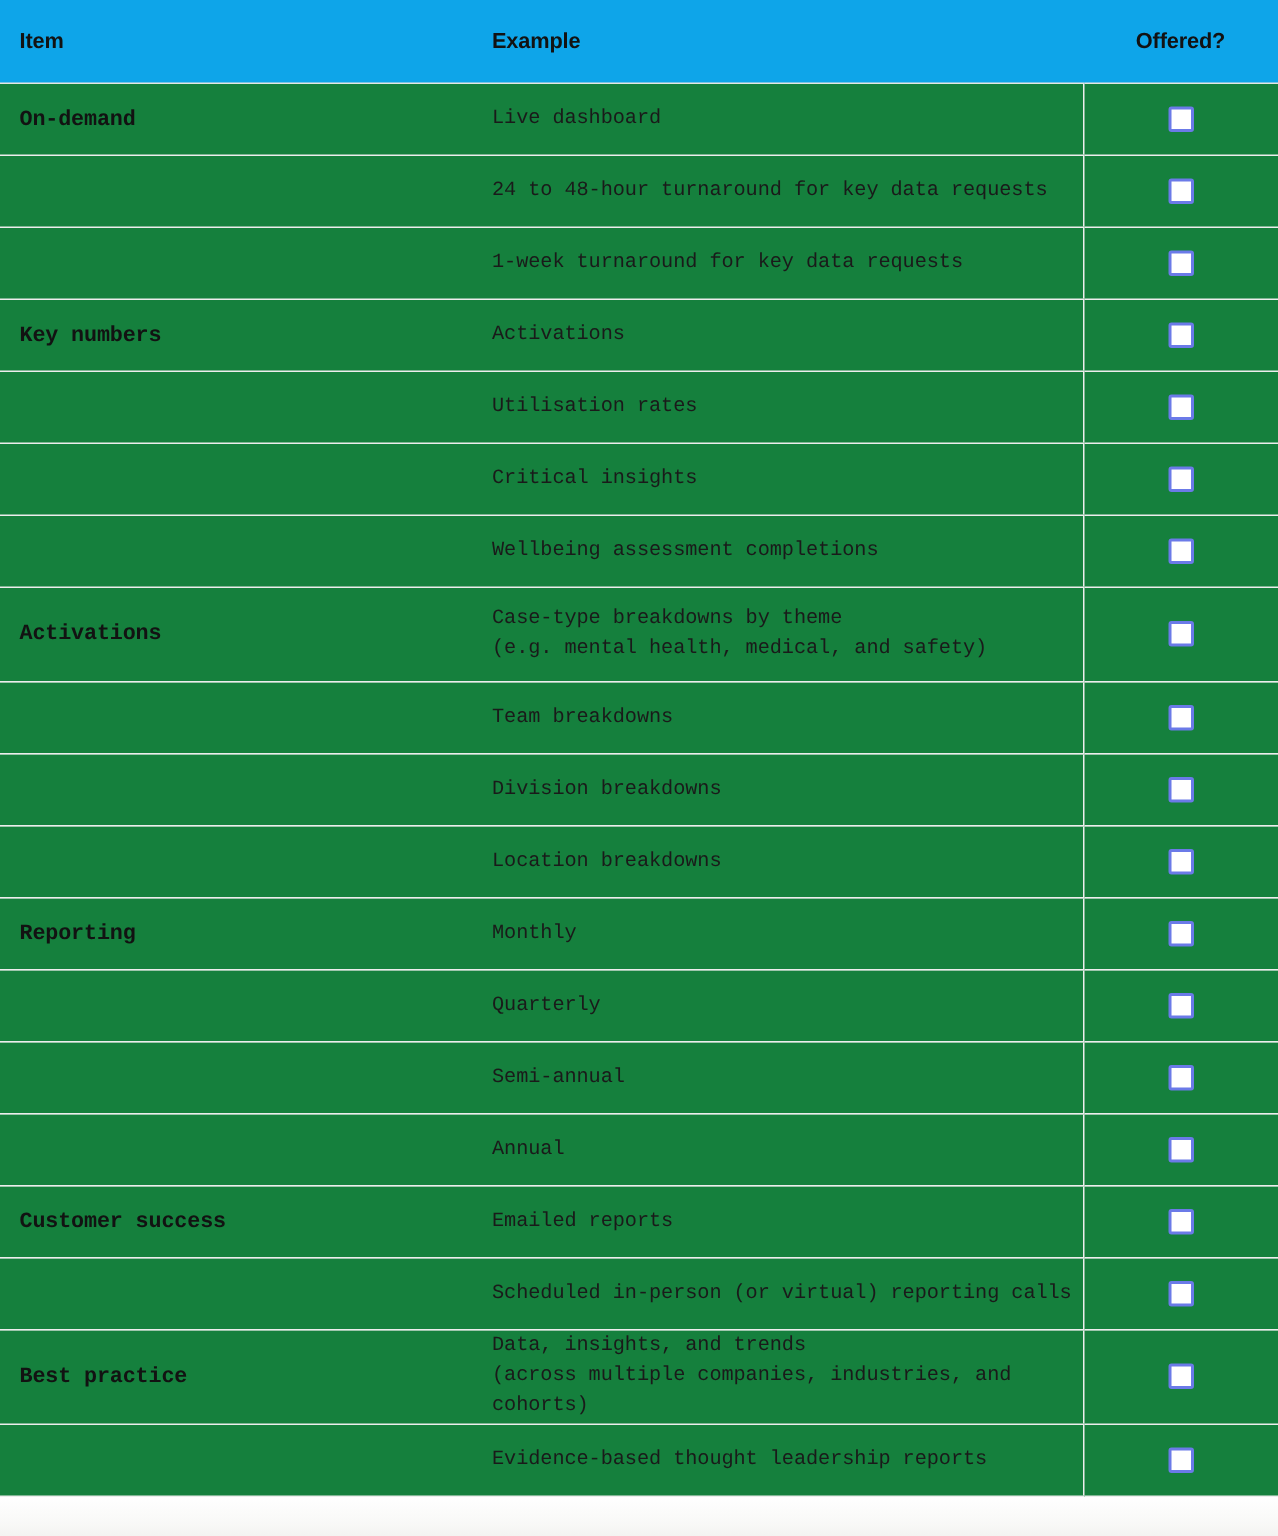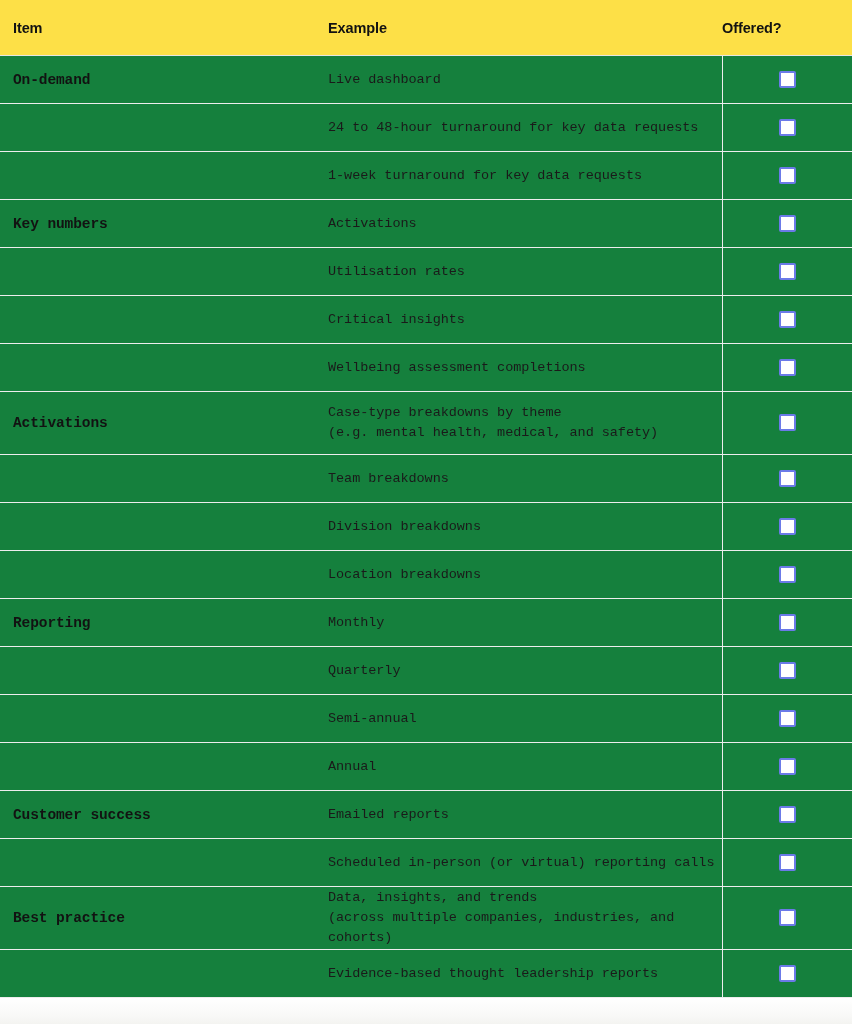--- a/index.html
+++ b/index.html
@@ -23,38 +23,39 @@
     table-layout: fixed;
   }
 
   
   col.col-item    { width: 320px; }
   col.col-example { width: 402px; }
   col.col-offered { width: 130px; }
 
   
   thead tr {
-    background: #fde047;
+    background: #0ea5e9;
   }
   thead th {
     height: 55px;
     padding: 0;
     margin: 0;
     font-size: 14.5px;
     font-weight: 700;
     color: #121212;
     text-align: left;
     vertical-align: middle;
     border: 0;
     border-bottom: 1px solid #e6e6e2;
     letter-spacing: -0.1px;
   }
   th.h-item    { padding-left: 13px; }
   th.h-example { padding-left: 8px; margin-top: 40px; }
   th.h-offered {
+    text-align: center;
     padding-left: 0;
   }
 
   
   tbody td {
     padding: 0;
     vertical-align: middle;
     border-bottom: 1px solid #ededed;
     background: #15803d;
     height: 47px;

